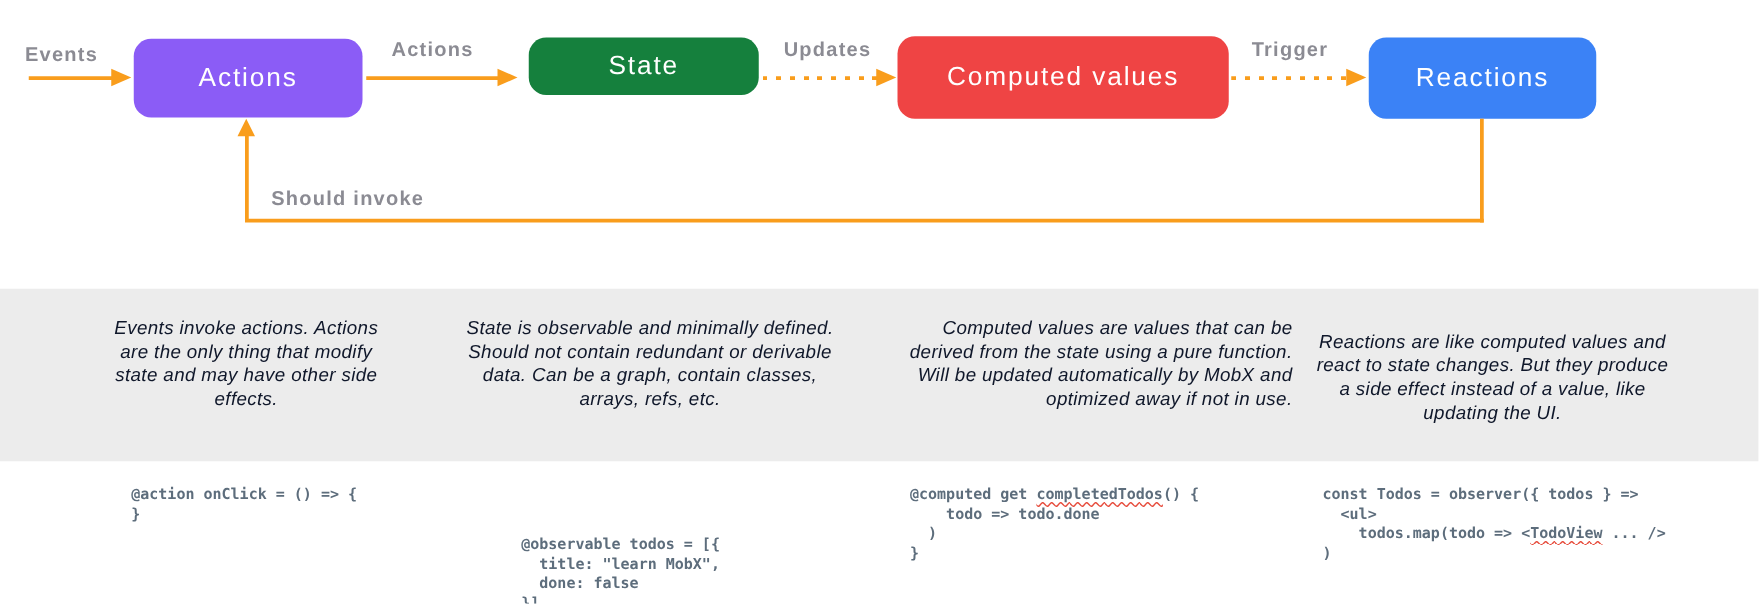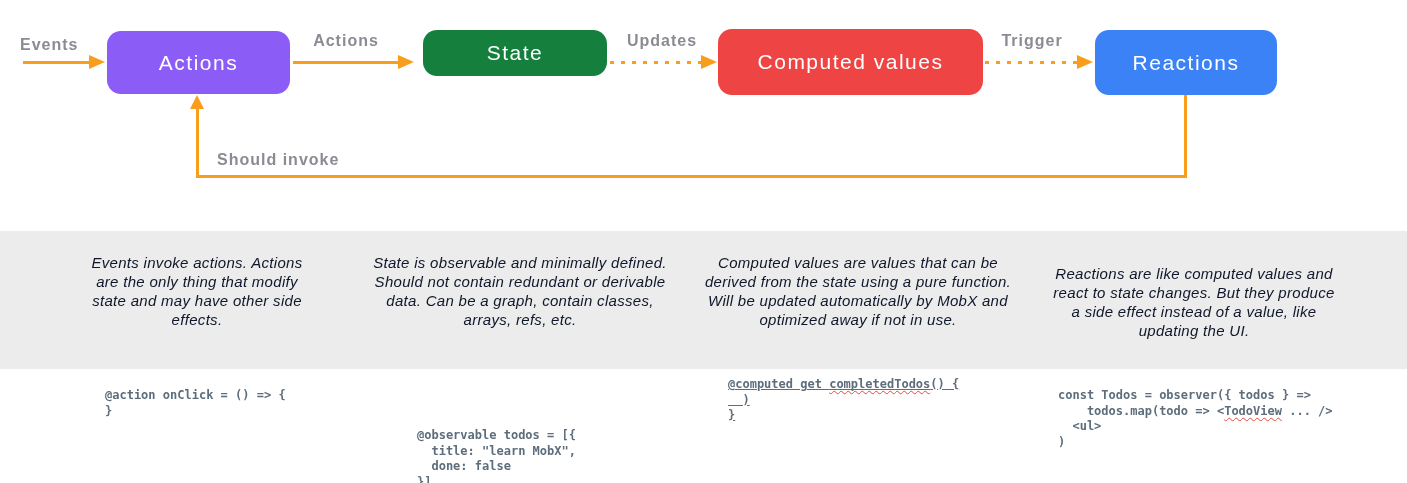--- a/index.html
+++ b/index.html
@@ -98,36 +98,36 @@
     font-style: italic;
     font-weight: 300;
     font-size: 15px;
     line-height: 19px;
     color: #0f172a;
     letter-spacing: 0.3px;
     text-align: center;
   }
   .desc-1 { left: 82px;   top: 253px; width: 230px; }
   .desc-2 { left: 365px;  top: 253px; width: 310px; }
-  .desc-3 { left: 702px;  top: 253px; width: 312px; }
+  .desc-3 { left: 722px;  top: 253px; width: 312px; text-align: right; }
   .desc-4 { left: 1049px; top: 264px; width: 290px; }
 
   
   .code {
     position: absolute;
     font-family: "DejaVu Sans Mono", "Liberation Mono", monospace;
     font-size: 12px;
     font-weight: bold;
     line-height: 15.5px;
     color: #5d6d7c;
     white-space: pre;
   }
   .code-1 { left: 105px;   top: 388px; }
   .code-2 { left: 417px;  top: 388px; margin-top: 40px; }
-  .code-3 { left: 728px;  top: 377px; text-decoration: underline; }
+  .code-3 { left: 728px;  top: 388px; }
   .code-4 { left: 1058px; top: 388px; }
 
   .squiggle {
     text-decoration: underline wavy #e74c3c 1px;
     text-decoration-skip-ink: none;
     text-underline-offset: 2px;
   }
 </style>
 </head>
 <body>
@@ -174,16 +174,16 @@
   <span class="edge-label lbl-feedback">Should invoke</span>
 
   <div class="band"></div>
   <p class="desc desc-1">Events invoke actions. Actions are the only thing that modify state and may have other side effects.</p>
   <p class="desc desc-2">State is observable and minimally defined. Should not contain redundant or derivable data. Can be a graph, contain classes, arrays, refs, etc.</p>
   <p class="desc desc-3">Computed values are values that can be derived from the state using a pure function. Will be updated automatically by MobX and optimized away if not in use.</p>
   <p class="desc desc-4">Reactions are like computed values and react to state changes. But they produce a side effect instead of a value, like updating the UI.</p>
 
   <div class="code code-1"><div>@action onClick = () =&gt; {</div><div>}</div></div>
   <div class="code code-2"><div>@observable todos = [{</div><div>  title: "learn MobX",</div><div>  done: false</div><div>}]</div></div>
-  <div class="code code-3"><div>@computed get <span class="squiggle">completedTodos</span>() {</div><div>  )</div><div>}</div></div>
-  <div class="code code-4"><div>const Todos = observer({ todos } =&gt;</div><div>    todos.map(todo =&gt; &lt;<span class="squiggle">TodoView</span> ... /&gt;</div><div>  &lt;ul&gt;</div><div>)</div></div>
+  <div class="code code-3"><div>@computed get <span class="squiggle">completedTodos</span>() {</div><div>    todo =&gt; todo.done</div><div>  )</div><div>}</div></div>
+  <div class="code code-4"><div>const Todos = observer({ todos } =&gt;</div><div>  &lt;ul&gt;</div><div>    todos.map(todo =&gt; &lt;<span class="squiggle">TodoView</span> ... /&gt;</div><div>)</div></div>
 
 </div>
 
 </body></html>

